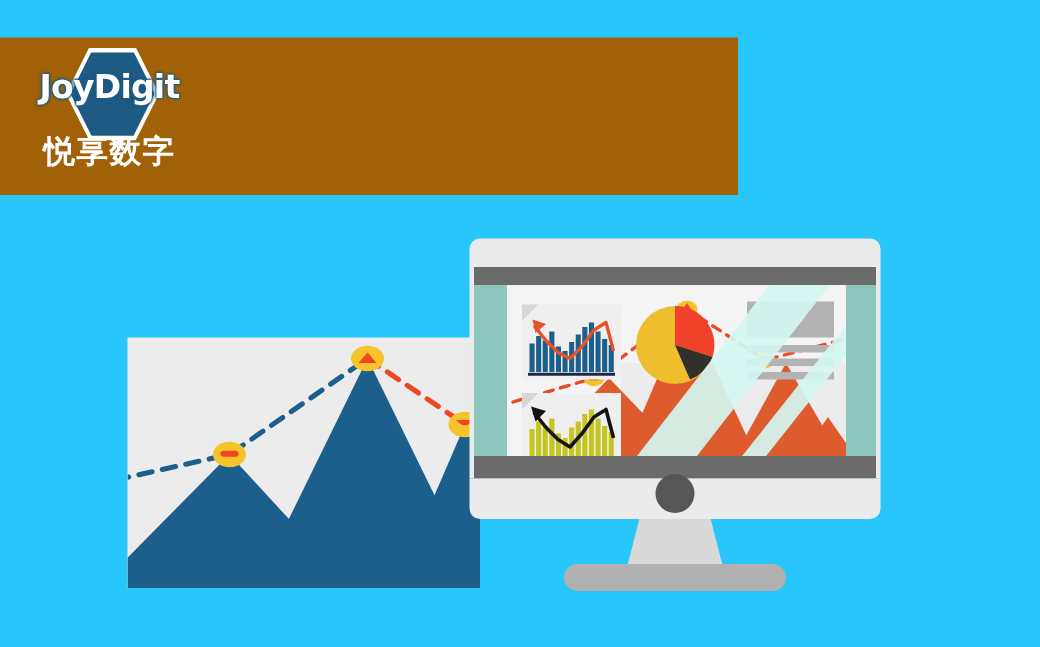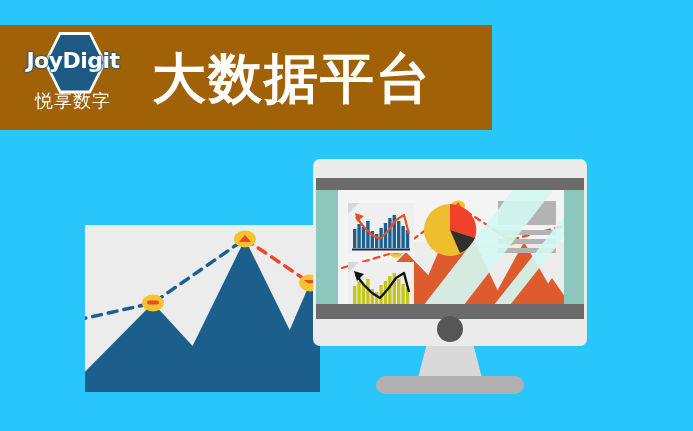--- a/index.html
+++ b/index.html
@@ -31,21 +31,21 @@
     background:#1d5b84;
   }
   .logo-en{
     position:relative;z-index:3;font-size:22px;font-weight:bold;
     color:#ffffff;letter-spacing:-0.5px;margin-top:6px;
     font-family:"DejaVu Sans",sans-serif;
     text-shadow:0 0 2px #1d5b84,0 0 2px #1d5b84,0 0 2px #1d5b84,0 0 2px #1d5b84;
     white-space:nowrap;
   }
   .logo-cn{
-    position:relative;z-index:3;font-size:18px;font-weight:normal;
+    position:relative;z-index:3;font-size:21px;font-weight:bold;
     color:#ffffff;letter-spacing:1px;margin-top:16px;white-space:nowrap;
   }
   .banner-title{
     font-size:54px;font-weight:bold;color:#ffffff;letter-spacing:2px;
     margin-left:18px;line-height:1;white-space:nowrap;
   }
 
   
   .left-panel{
     position:absolute;left:85px;top:225px;width:235px;height:167px;
@@ -104,21 +104,20 @@
 
   <div class="banner">
 
     <div class="logo-wrap">
       <div class="hex-inner"></div>
       <div class="hex-mask"></div>
       <div class="logo-en">JoyDigit</div>
       <div class="logo-cn">悦享数字</div>
     </div>
 
-    <div class="banner-title">大数据平台</div>
   </div>
 
   <div class="left-panel">
     <svg width="235" height="167" viewBox="0 0 235 167">
 
       <g>
         <polygon points="-20,167 68,78 150,167" fill="#1c5f8c"></polygon>
         <polygon points="85,167 160,14 235,167" fill="#1c5f8c"></polygon>
         <polygon points="178,167 225,58 272,167" fill="#1c5f8c"></polygon>
       </g>

